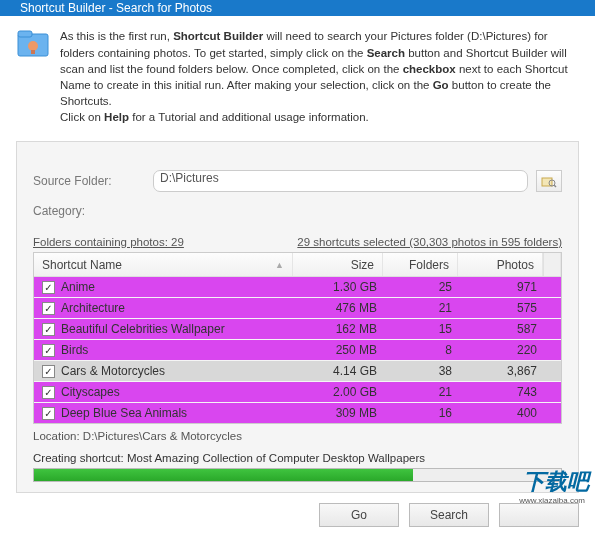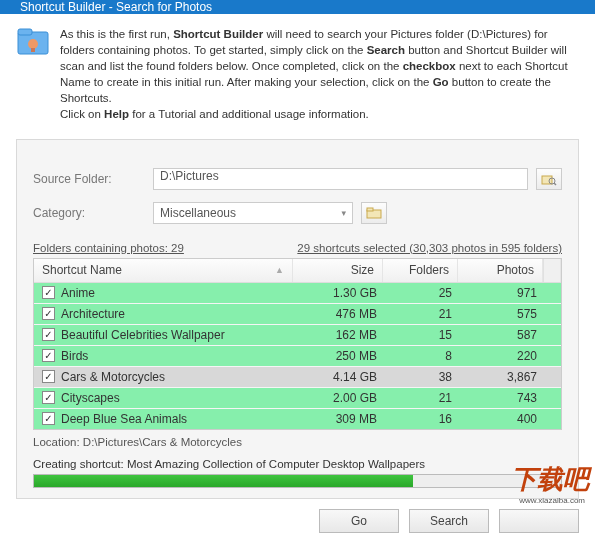--- a/index.html
+++ b/index.html
@@ -7,26 +7,26 @@
 .titlebar { background: #1979ca; color: #fff; height: 24px; display: flex; align-items: center; padding: 0 20px; font-size: 12px; }
 .intro { display: flex; padding: 12px 16px 8px 16px; gap: 10px; }
 .app-icon { width: 34px; height: 34px; flex-shrink: 0; }
 .intro-text { font-size: 11.5px; line-height: 1.4; color: #333; }
 .intro-text b { font-weight: 600; }
 .content { margin: 8px 16px 0 16px; border: 1px solid #d9d9d9; background: #f5f5f5; padding: 28px 16px 10px 16px; flex: 1; display: flex; flex-direction: column; }
 .form-row { display: flex; align-items: center; margin-bottom: 12px; }
 .form-label { width: 120px; color: #777; font-size: 12px; }
 .input-wrap { flex: 1; display: flex; align-items: center; gap: 8px; }
 .text-input { height: 22px; border: 1px solid #ccc; background: #fff; padding: 0 6px; font-size: 12px; color: #555; }
-.src-input { flex: 1; }
+.src-input { flex: 1; border-radius: 7px; }
 .cat-input { width: 200px; display: flex; align-items: center; justify-content: space-between; }
 .dd-arrow { color: #888; font-size: 9px; }
 .icon-btn { width: 26px; height: 22px; border: 1px solid #ccc; background: linear-gradient(#fdfdfd,#ececec); display: flex; align-items: center; justify-content: center; cursor: pointer; }
 .stats { display: flex; justify-content: space-between; font-size: 11.5px; color: #555; margin: 6px 0 4px 0; text-decoration: underline; }
-.table-wrap { border: 1px solid #ccc; background: #86efac; height: 172px; display: flex; flex-direction: column; }
+.table-wrap { border: 1px solid #ccc; background: #d946ef; height: 172px; display: flex; flex-direction: column; }
 .thead { display: flex; background: linear-gradient(#fdfdfd,#f0f0f0); border-bottom: 1px solid #ddd; height: 24px; }
 .th { padding: 4px 8px; font-size: 12px; color: #444; border-right: 1px solid #e5e5e5; display: flex; align-items: center; }
 .th.name { flex: 1; }
 .th.sort { display:flex; justify-content:space-between; align-items:center; }
 .sort-ind { color:#aaa; font-size:9px; }
 .th.size { width: 90px; justify-content: flex-end; }
 .th.folders { width: 75px; justify-content: flex-end; }
 .th.photos { width: 85px; justify-content: flex-end; }
 .scroll-col { width: 16px; background:#f0f0f0; border-left:1px solid #e0e0e0; }
 .tbody { flex: 1; overflow: hidden; position: relative; }
@@ -39,21 +39,21 @@
 .cell.photos { width: 85px; text-align: right; }
 .cell.scroll { width: 16px; }
 .chk { width: 13px; height: 13px; border: 1px solid #888; background: #fff; display: inline-flex; align-items: center; justify-content: center; font-size: 10px; color: #333; }
 .location { font-size: 11.5px; color: #555; margin: 6px 0 10px 0; }
 .progress-label { font-size: 11.5px; color: #333; margin-bottom: 4px; }
 .progress { height: 14px; border: 1px solid #bbb; background: #eee; position: relative; overflow: hidden; }
 .progress-bar { height: 100%; background: linear-gradient(#3fc43f,#2aa82a); }
 .footer { display: flex; justify-content: flex-end; gap: 10px; padding: 10px 16px 12px 0; background:#fff; }
 .btn { width: 80px; height: 24px; border: 1px solid #bbb; background: linear-gradient(#f8f8f8,#e8e8e8); font-size: 12px; color: #444; cursor: pointer; }
 .btn:disabled { color: #aaa; }
-.watermark { position: absolute; right: 6px; bottom: 42px; font-size: 26px; font-weight: 900; color: #c2410c; font-style: italic; pointer-events:none; }
+.watermark { position: absolute; right: 6px; bottom: 42px; font-size: 22px; font-weight: 900; color: #0369a1; font-style: italic; pointer-events:none; }
 .watermark-sub { position: absolute; right: 10px; bottom: 34px; font-size: 8px; color:#555; pointer-events:none;}
 </style>
 </head>
 <body>
 
 <div class="titlebar">
   <span>Shortcut Builder - Search for Photos</span>
 </div>
 
 <div class="intro">
@@ -80,32 +80,20 @@
         <svg width="16" height="14">
             <rect x="1" y="4" width="10" height="8" fill="#f3e6b6" stroke="#c9a94e"></rect>
             <circle cx="11" cy="9" r="3" fill="none" stroke="#888"></circle>
             <line x1="13" y1="11" x2="15" y2="13" stroke="#888" stroke-width="1.5"></line>
           </svg>
       </div>
     </div>
   </div>
   <div class="form-row">
     <div class="form-label">Category:</div>
-    <div class="input-wrap">
-      <div class="text-input cat-input">
-        <span>Miscellaneous</span>
-        <span class="dd-arrow">▾</span>
-      </div>
-      <div class="icon-btn">
-        <svg width="16" height="12">
-            <rect x="1" y="3" width="14" height="8" fill="#f3e6b6" stroke="#c9a94e"></rect>
-            <rect x="1" y="1" width="6" height="3" fill="#f3e6b6" stroke="#c9a94e"></rect>
-          </svg>
-      </div>
-    </div>
   </div>
 
   <div class="stats">
     <span>Folders containing photos: 29</span>
     <span>29 shortcuts selected (30,303 photos in 595 folders)</span>
   </div>
 
   <div class="table-wrap">
     <div class="thead">
       <div class="th name sort">

